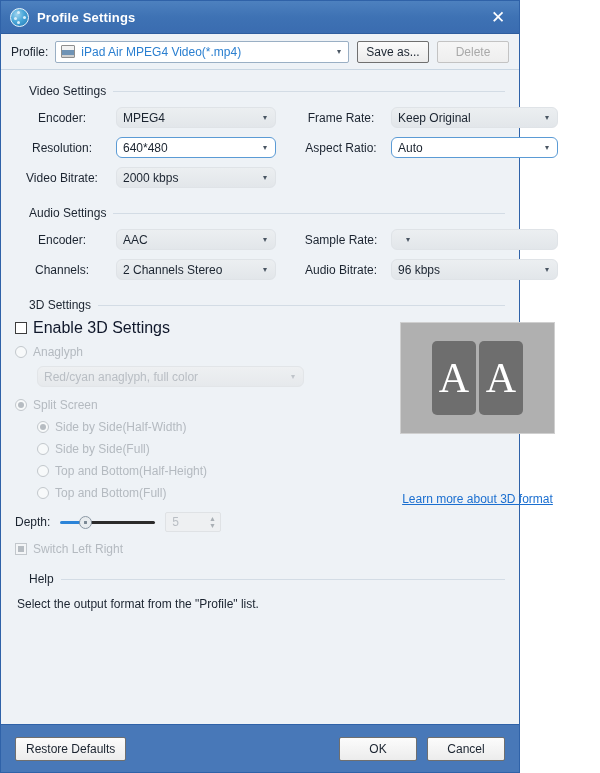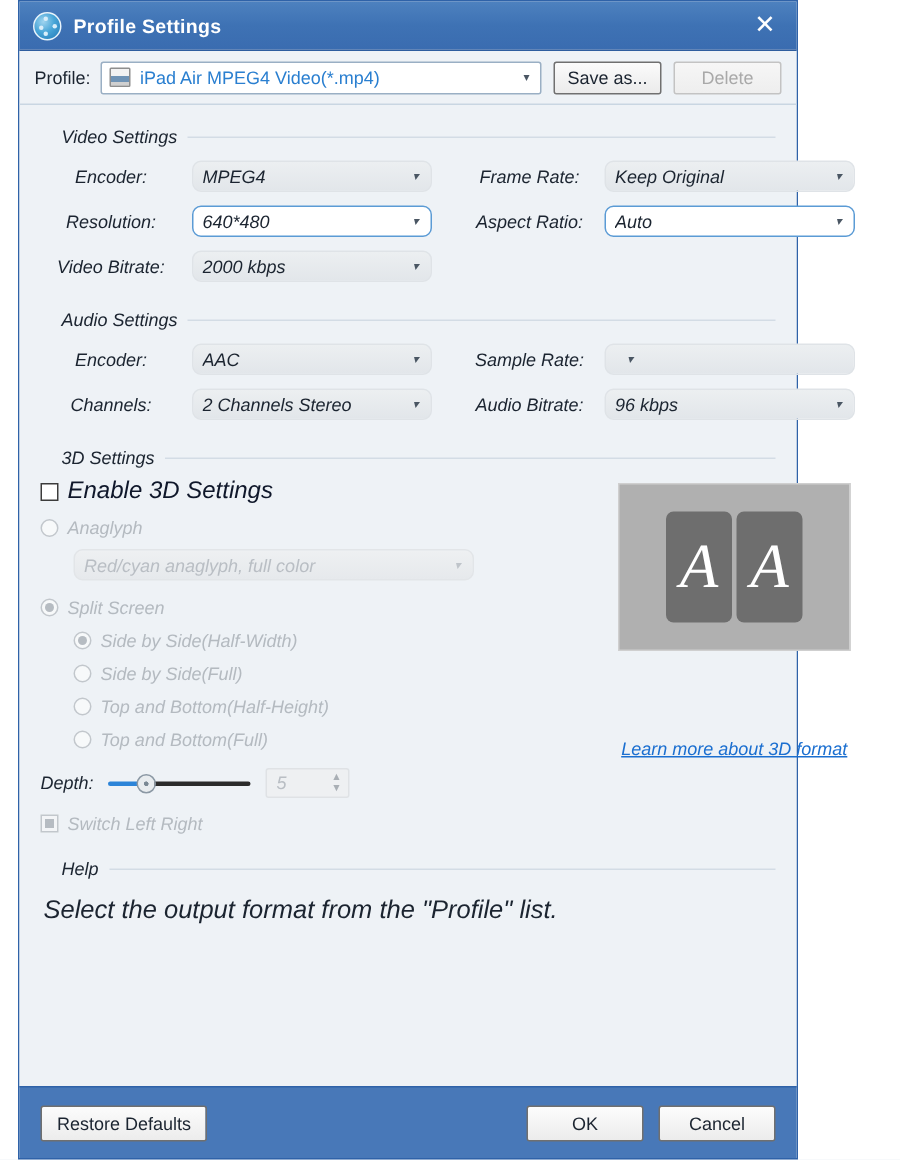--- a/index.html
+++ b/index.html
@@ -17,21 +17,20 @@
   }
   .window {
     width: 520px;
     height: 773px;
     box-sizing: border-box;
     border: 1px solid #2f62a8;
     background: #eef2f6;
     display: flex;
     flex-direction: column;
     position: relative;
-    margin-left: 12px;
   }
 
   
   .titlebar {
     height: 33px;
     flex: 0 0 33px;
     background: linear-gradient(to bottom, #4d81bf 0%, #3e72b4 50%, #3a6cb0 100%);
     display: flex;
     align-items: center;
     padding: 0 8px 0 9px;
@@ -150,21 +149,20 @@
   .content {
     flex: 1 1 auto;
     padding: 0 14px;
     box-sizing: border-box;
     background: #eef2f6;
     position: relative;
   }
   .group {
     position: relative;
     margin-top: 14px;
-    font-style: italic;
   }
   .group-head {
     display: flex;
     align-items: center;
     height: 14px;
   }
   .group-title {
     font-size: 12px;
     color: #1b2430;
     padding: 0 7px 0 14px;
@@ -369,21 +367,21 @@
   .spin .arrows {
     flex: 0 0 16px;
     display: flex; flex-direction: column;
     align-items: center; justify-content: center;
     color: #a9afb5; font-size: 7px; line-height: 7px;
   }
 
   
   .help-text {
     margin-top: 11px;
-    font-size: 17px;
+    font-size: 12px;
     color: #1b2430;
     padding-left: 2px;
   }
 
   
   .footer {
     flex: 0 0 48px;
     background: #4878b8;
     border-top: 1px solid #2f62a8;
     display: flex;

